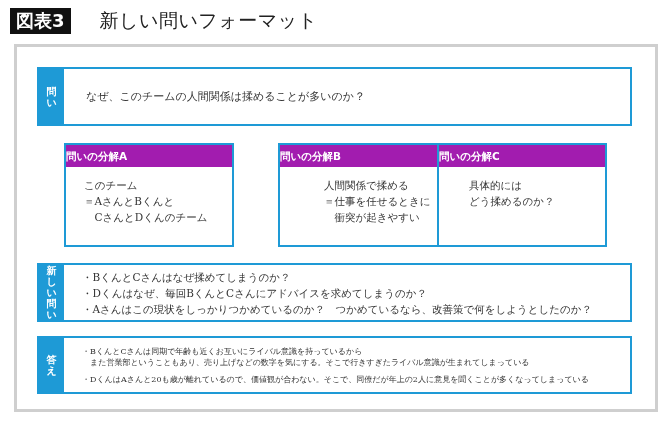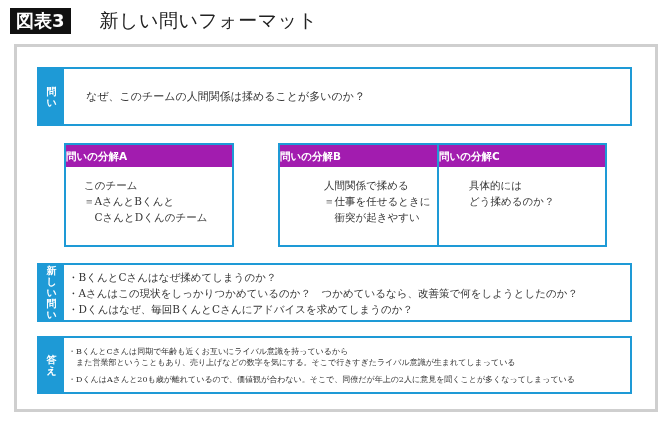--- a/index.html
+++ b/index.html
@@ -12,21 +12,21 @@
 
   .frame { position: absolute; left: 14px; top: 44px; width: 644px; height: 368px;
            border-top: 3px solid #cfcfcf; border-left: 3px solid #cfcfcf;
            border-right: 3px solid #cfcfcf; border-bottom: 3px solid #cfcfcf; }
 
   .row-box { position: absolute; border: 2px solid #1e9ad6; background: #fff; display: flex; }
   .row-label { width: 25px; background: #1e9ad6; color: #fff; font-size: 10px; font-weight: bold;
                display: flex; flex-direction: column; align-items: center; justify-content: center;
                line-height: 11px; flex-shrink: 0; }
   .row-label span { display: block; }
-  .row-body { flex: 1; display: flex; flex-direction: column; justify-content: center; padding-left: 4px;
+  .row-body { flex: 1; display: flex; flex-direction: column; justify-content: center; padding-left: 18px;
               font-family: "DejaVu Serif", serif; font-size: 10.5px; color: #333; }
   .row-body .line { white-space: nowrap; line-height: 15px; }
 
   .q-box { left: 37px; top: 67px; width: 595px; height: 59px; }
   .q-box .row-body { padding-left: 22px; font-size: 11px; border-radius: 13px; }
 
   .decomp { position: absolute; top: 143px; width: 170px; height: 104px; border: 2px solid #1e9ad6; background: #fff; }
   .decomp-head { height: 22px; background: #a21caf; color: #fff; font-size: 10.5px; font-weight: bold;
                  text-align: left; line-height: 22px; }
   .decomp-body { padding: 10px 0 0 18px; font-family: "DejaVu Serif", serif; font-size: 10.5px; color: #333; }
@@ -95,22 +95,22 @@
 <div class="row-box new-box">
   <div class="row-label">
     <span>新</span>
     <span>し</span>
     <span>い</span>
     <span>問</span>
     <span>い</span>
   </div>
   <div class="row-body">
     <div class="line">・BくんとCさんはなぜ揉めてしまうのか？</div>
+    <div class="line">・Dくんはなぜ、毎回BくんとCさんにアドバイスを求めてしまうのか？</div>
     <div class="line">・Aさんはこの現状をしっかりつかめているのか？　つかめているなら、改善策で何をしようとしたのか？</div>
-    <div class="line">・Dくんはなぜ、毎回BくんとCさんにアドバイスを求めてしまうのか？</div>
   </div>
 </div>
 
 <div class="row-box ans-box">
   <div class="row-label">
     <span>答</span>
     <span>え</span>
   </div>
   <div class="row-body">
     <div class="line">・BくんとCさんは同期で年齢も近くお互いにライバル意識を持っているから</div>

